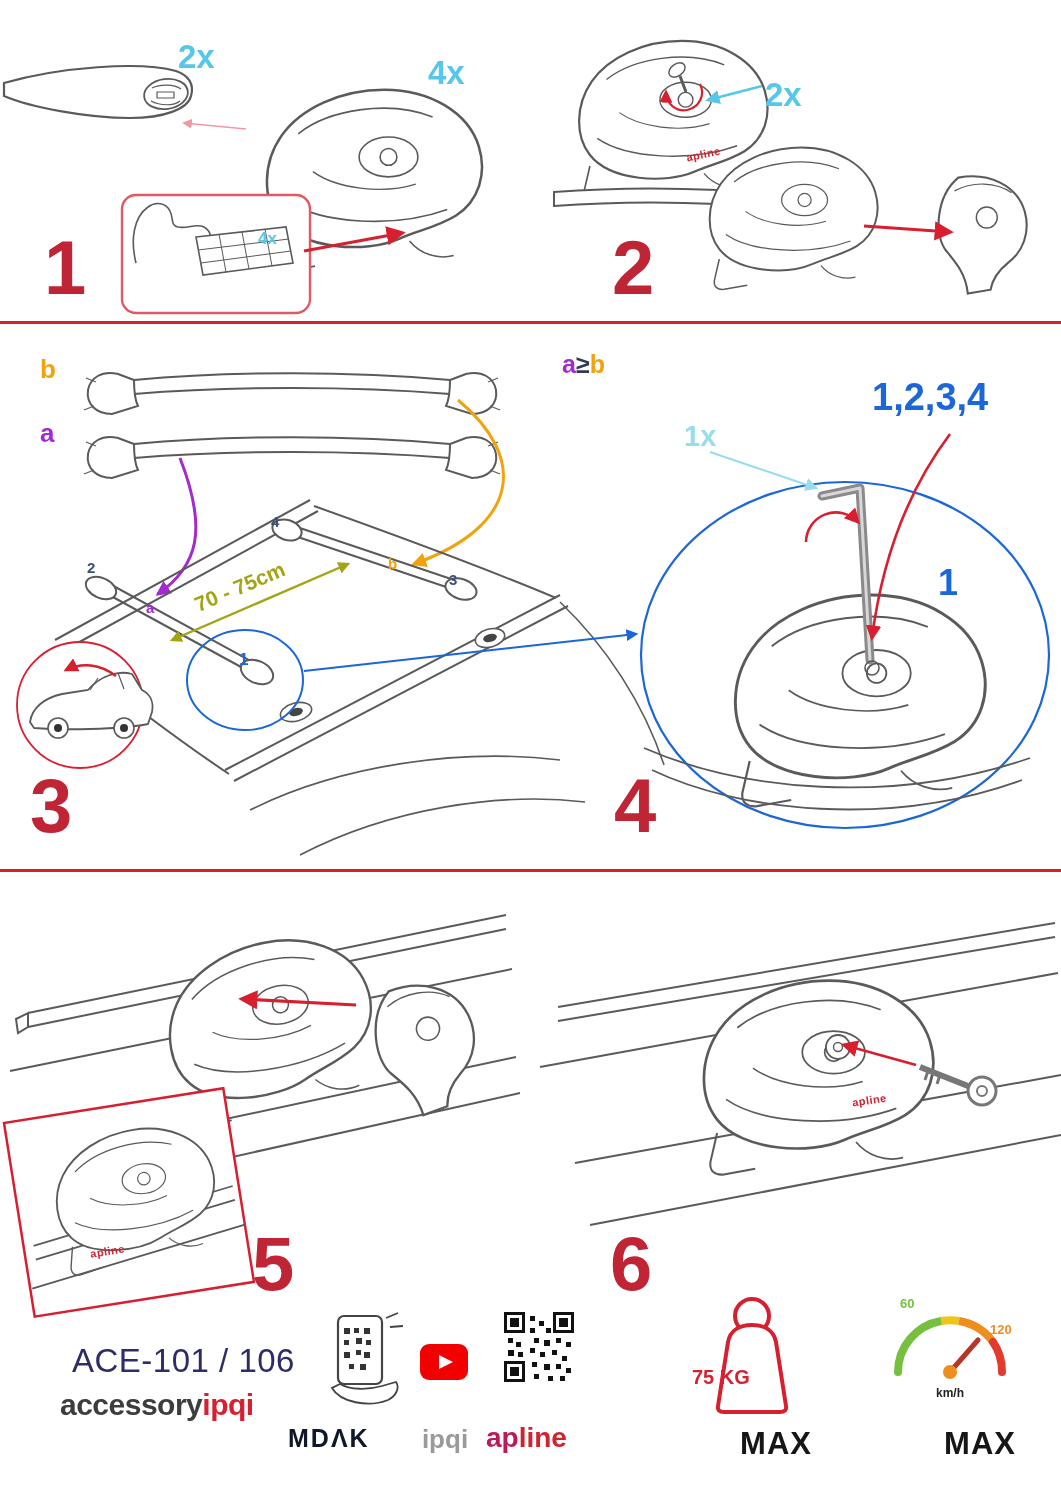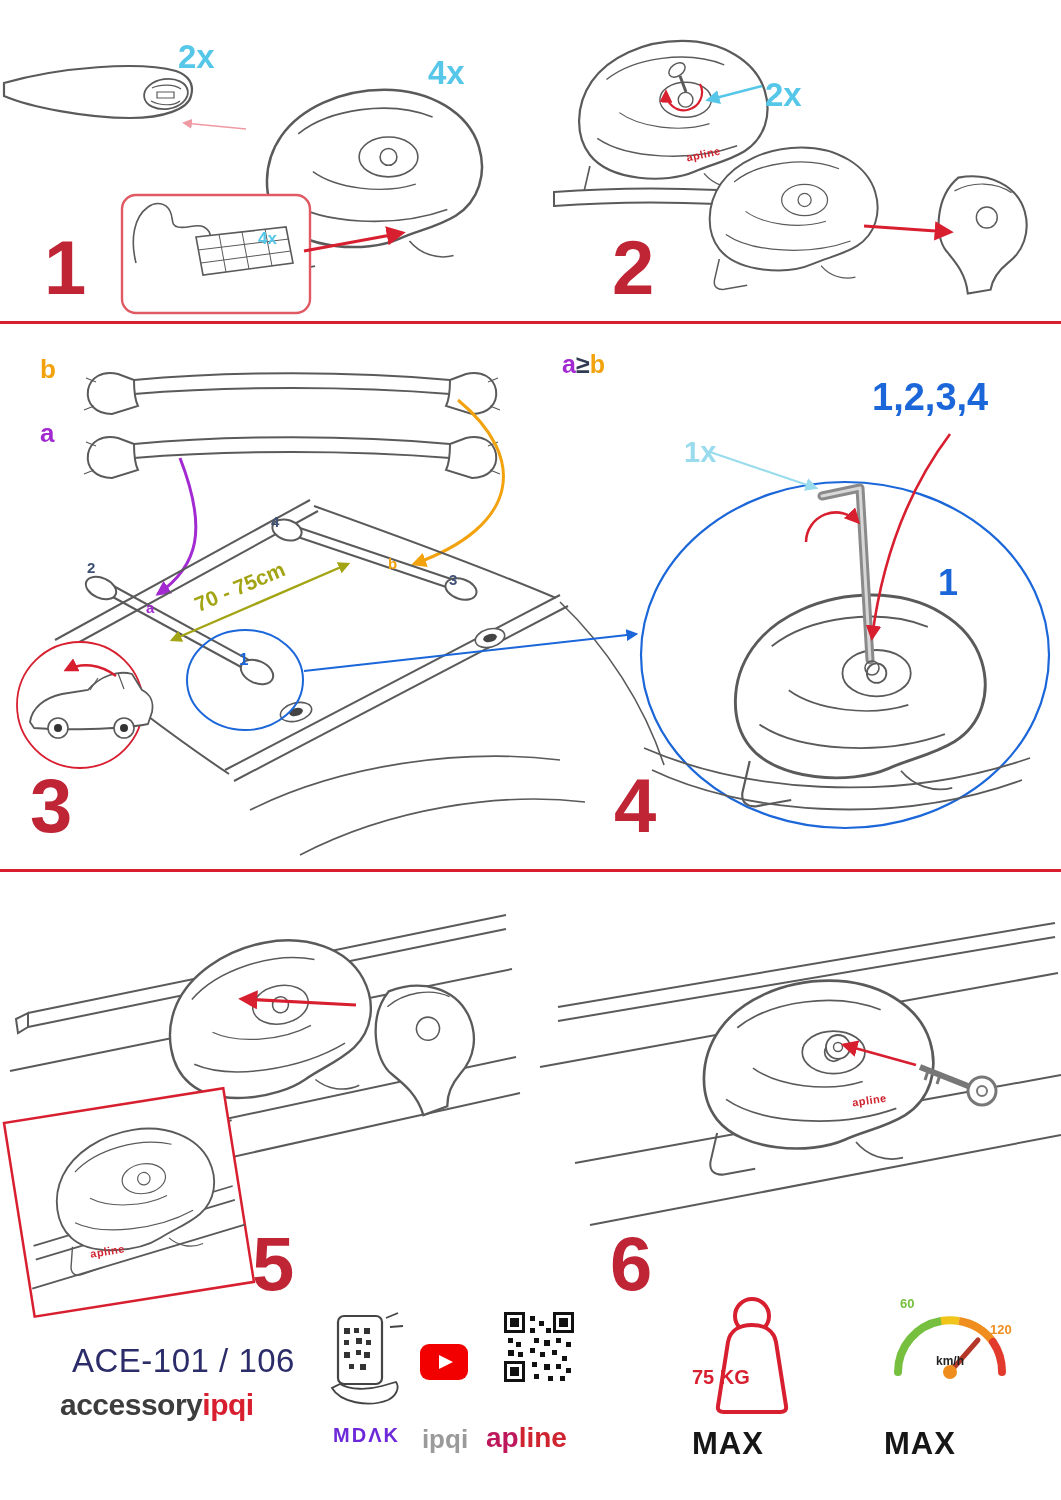--- a/index.html
+++ b/index.html
@@ -15,25 +15,25 @@
   .purple{color:#a22ad0}.orange{color:#f2a20d}.blue{color:#1b66d9}.navy{color:#3d4f73}
   .divider{position:absolute;left:0;width:100%;height:3px;background:#d81f30}
   .span-label{position:absolute;font-weight:700;font-size:21px;color:#a3a414;transform:rotate(-23deg)}
   .order-label{position:absolute;font-weight:700;font-size:38px;color:#1b66d9;line-height:1}
   .first-label{position:absolute;font-weight:700;font-size:36px;color:#1b66d9;line-height:1}
   .rule{position:absolute;font-weight:700;font-size:25px;line-height:1}
   .brand-foot{position:absolute;font-size:11px;font-weight:700;color:#cf2430;letter-spacing:.5px}
   .model{position:absolute;font-weight:400;font-size:33px;color:#2c2c6a;letter-spacing:.5px}
   .brandline{position:absolute;font-weight:700;font-size:30px;letter-spacing:-0.5px}
   .brandline .g{color:#3d3d3d}.brandline .r{color:#d81f30}
-  .logo-gray{position:absolute;font-weight:700;font-size:20px;color:#6d28d9;letter-spacing:2px;text-align:right}
+  .logo-gray{position:absolute;font-weight:700;font-size:25px;color:#0f172a;letter-spacing:2px;text-align:left}
   .logo-lgray{position:absolute;font-weight:600;font-size:26px;color:#9a9a9a;text-align:center}
   .logo-ap{position:absolute;font-weight:700;font-size:28px}
   .logo-ap .g{color:#be185d}.logo-ap .r{color:#cf2430}
-  .maxlbl{position:absolute;font-weight:700;font-size:31px;color:#161616;text-align:left;letter-spacing:1px}
+  .maxlbl{position:absolute;font-weight:700;font-size:31px;color:#161616;text-align:right;letter-spacing:1px}
   .kg{position:absolute;font-weight:700;font-size:20px;color:#d81f30;}
   .gauge-lo{position:absolute;font-weight:700;font-size:13px;color:#76bf3f}
   .gauge-hi{position:absolute;font-weight:700;font-size:13px;color:#ef8e1f}
   .gauge-unit{position:absolute;font-weight:600;font-size:12px;color:#222;text-align:center}
 </style>
 </head>
 <body>
 
 <div class="page">
 
@@ -196,21 +196,21 @@
       <path d="M262,146 L300,138 L310,310" fill="none" stroke="#8a8a8a" stroke-width="9" stroke-linecap="round" stroke-linejoin="round"></path>
       <path d="M262,146 L300,138 L310,310" fill="none" stroke="#d8d8d8" stroke-width="3" stroke-linecap="round" stroke-linejoin="round"></path>
       <circle cx="312" cy="318" r="7" fill="none" stroke="#5a5a5a" stroke-width="1.6"></circle>
     </g>
     <path d="M246,192 A30,30 0 0 1 298,172" fill="none" stroke="#d81f30" stroke-width="2.6" marker-end="url(#arrow-red)"></path>
     <path d="M390,84 C348,140 322,210 312,288" fill="none" stroke="#d81f30" stroke-width="2.6" marker-end="url(#arrow-red)"></path>
     <path d="M150,102 L256,138" fill="none" stroke="#9adced" stroke-width="2.2" marker-end="url(#arrow-lcyan)"></path>
   </svg>
   <div class="rule" style="left:562px;top:352px"><span class="purple">a</span><span style="color:#2f3b52">≥</span><span class="orange">b</span></div>
   <div class="order-label" style="left:872px;top:378px">1,2,3,4</div>
-  <div class="qty-pale" style="left:684px;top:438px">1x</div>
+  <div class="qty-pale" style="left:684px;top:422px">1x</div>
   <div class="first-label" style="left:938px;top:565px">1</div>
   <div class="num" style="left:614px;top:768px">4</div>
 
   <div class="divider" style="top:869px"></div>
 
   <svg class="layer" style="left:0;top:895px" width="530" height="430">
     <g fill="none" stroke="#5a5a5a" stroke-width="2">
       <path d="M28,118 L506,20"></path>
         <path d="M28,132 L506,34"></path>
       <path d="M10,176 L512,74"></path>
@@ -286,16 +286,16 @@
   <svg class="layer" style="left:884px;top:1292px" width="132" height="120">
     <path d="M14,80 A52,52 0 0 1 57,29" fill="none" stroke="#76bf3f" stroke-width="8" stroke-linecap="round"></path>
     <path d="M57,29 A52,52 0 0 1 75,29" fill="none" stroke="#f0c419" stroke-width="8"></path>
     <path d="M75,29 A52,52 0 0 1 109,50" fill="none" stroke="#ef8e1f" stroke-width="8"></path>
     <path d="M109,50 A52,52 0 0 1 118,80" fill="none" stroke="#e23b2e" stroke-width="8" stroke-linecap="round"></path>
     <path d="M66,80 L94,48" stroke="#b5372a" stroke-width="5" stroke-linecap="round"></path>
     <circle cx="66" cy="80" r="7" fill="#ef8e1f"></circle>
   </svg>
   <div class="gauge-lo" style="left:900px;top:1296px">60</div>
   <div class="gauge-hi" style="left:990px;top:1322px">120</div>
-  <div class="gauge-unit" style="left:922px;top:1354px;width:56px">km/h</div>
+  <div class="gauge-unit" style="left:922px;top:1386px;width:56px">km/h</div>
   <div class="maxlbl" style="left:884px;top:1426px;width:132px">MAX</div>
 
 </div>
 
 </body></html>

